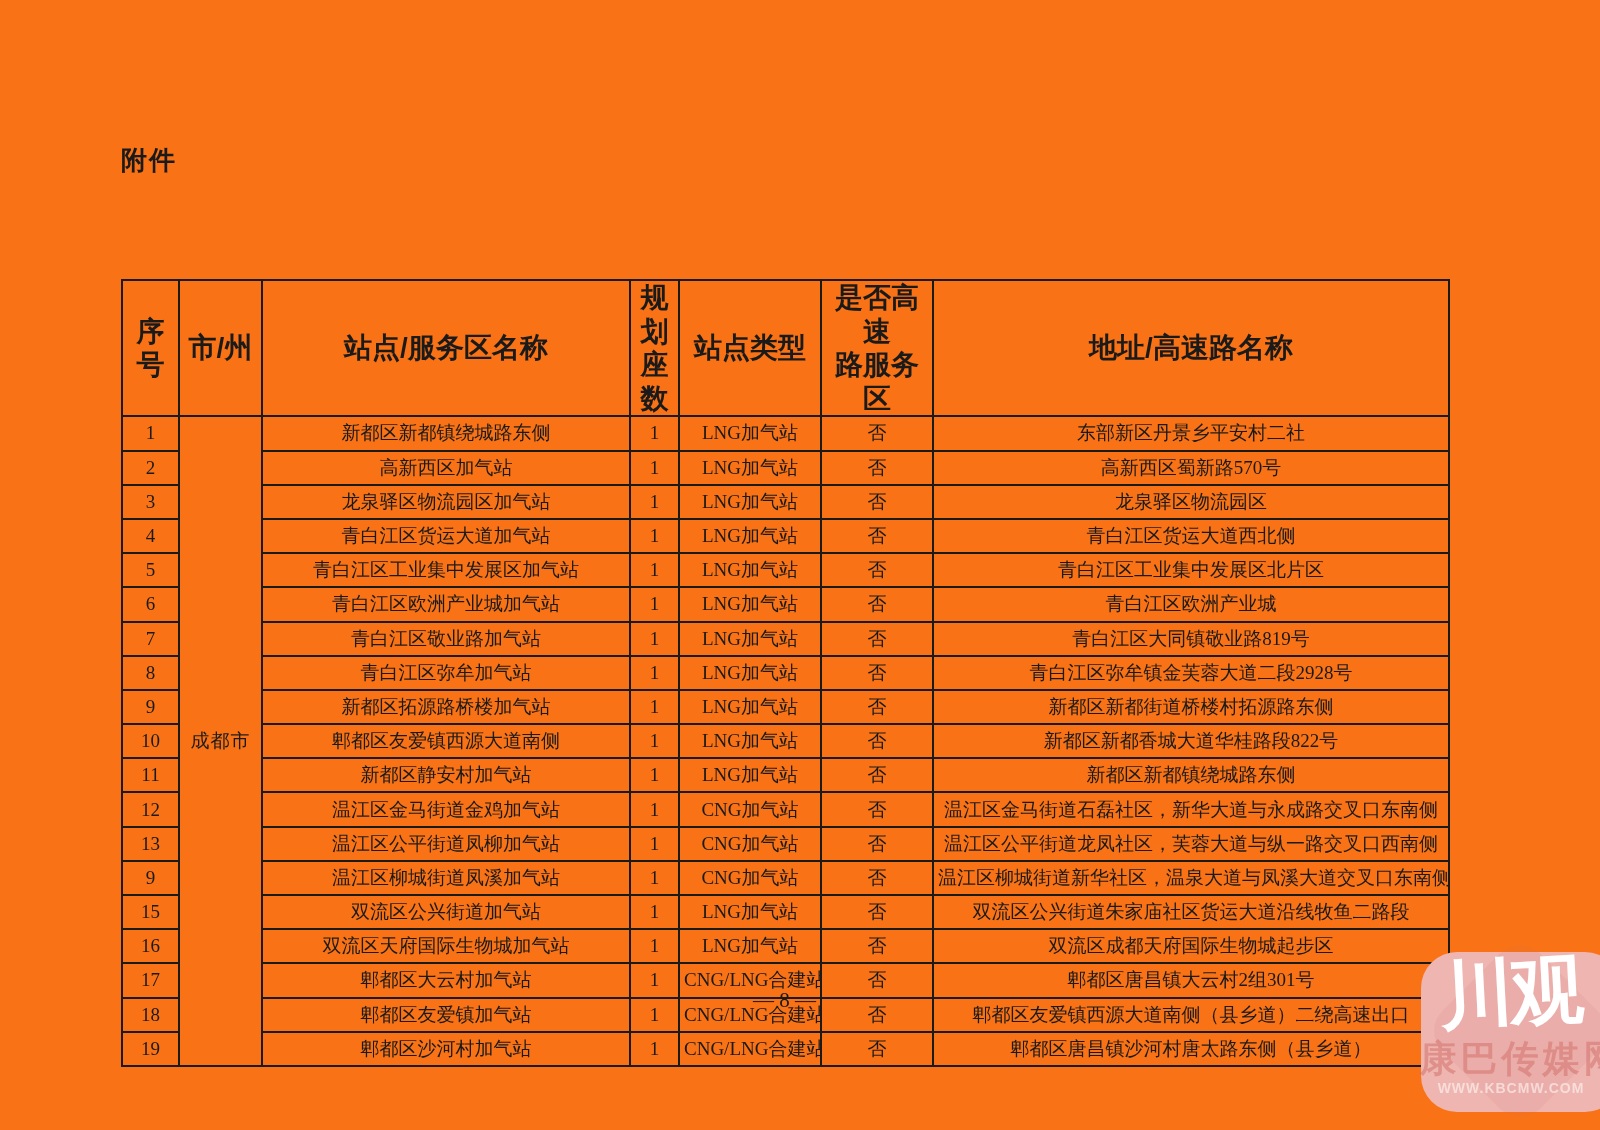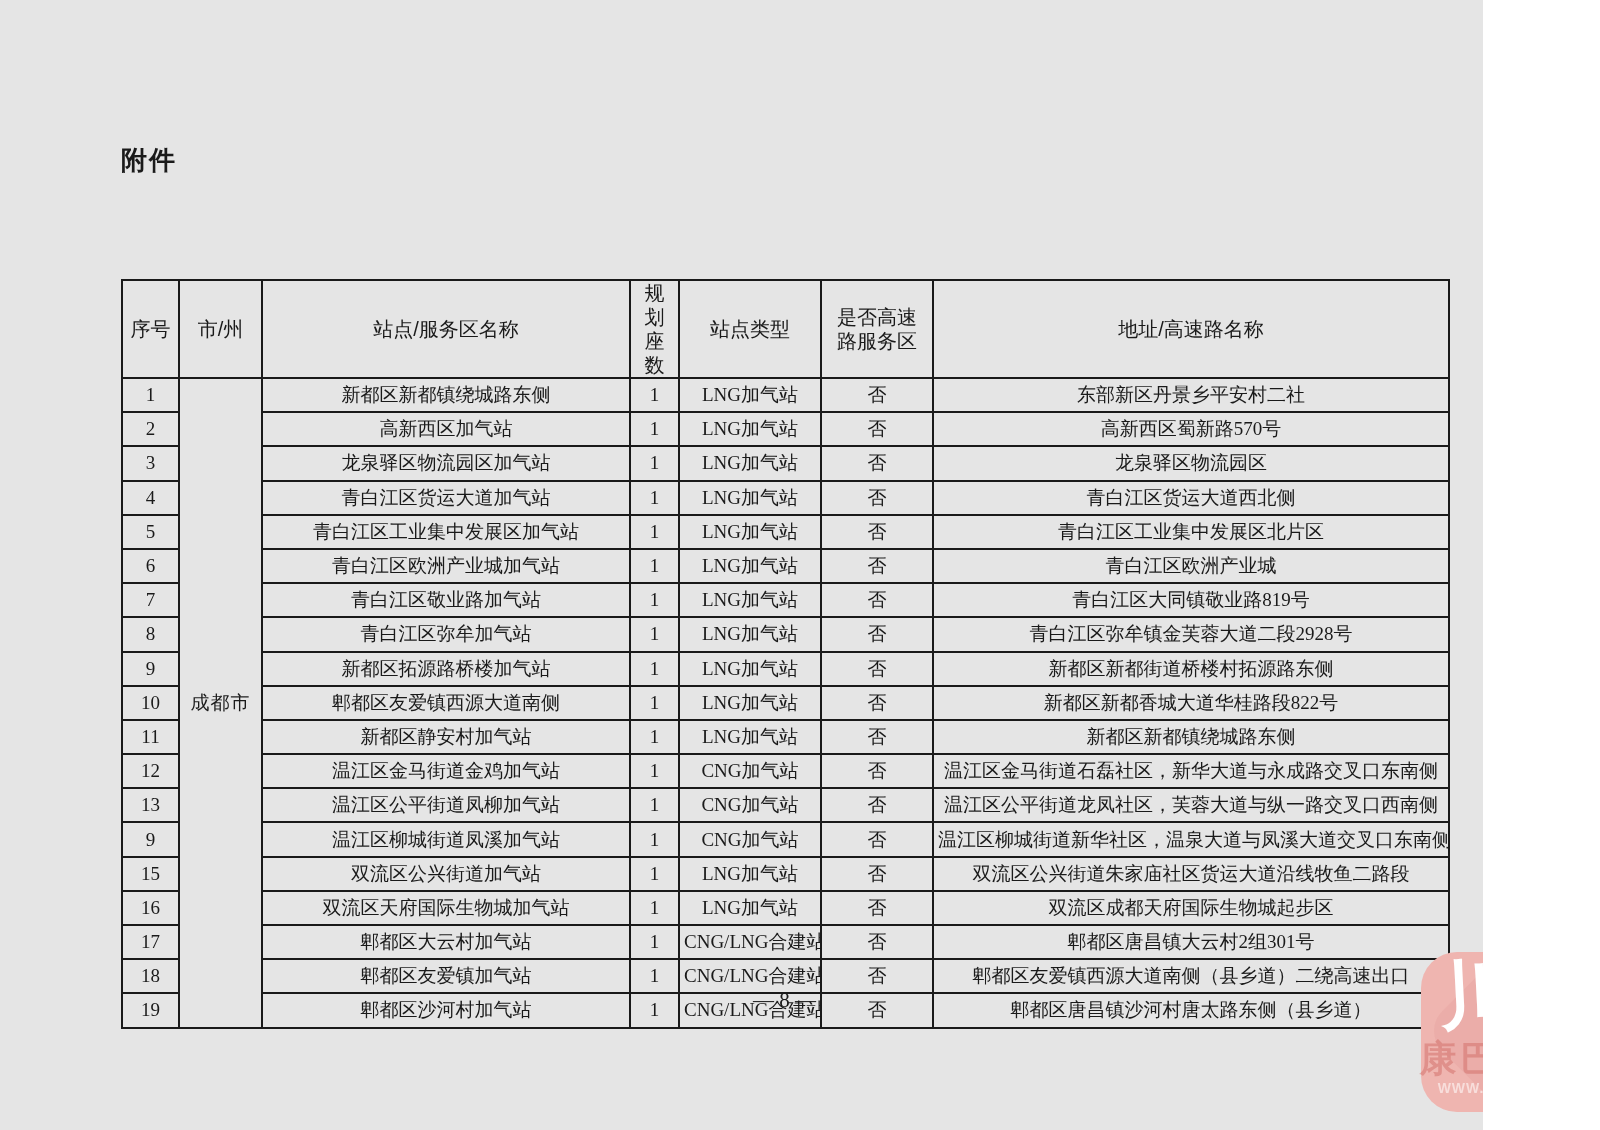--- a/index.html
+++ b/index.html
@@ -1,21 +1,21 @@
 <!DOCTYPE html>
 <html><head>
 <meta charset="utf-8">
 <style>
   * { margin: 0; padding: 0; box-sizing: border-box; }
   html, body { background: #ffffff; }
   .page {
     position: relative;
-    width: 1483px;
+    width: 1600px;
     height: 1130px;
-    background: #e5e5e5;
+    background: #f97316;
     overflow: hidden;
     font-family: "Liberation Serif", "DejaVu Serif", serif;
     color: #1a1a1a;
   }
   .attachment {
     position: absolute;
     left: 121px;
     top: 143px;
     font-family: "Liberation Sans", "DejaVu Sans", sans-serif;
     font-weight: 600;
@@ -42,22 +42,22 @@
   }
   table.stations th, table.stations td {
     border: 2px solid #1a1a1a;
     text-align: center;
     vertical-align: middle;
     padding: 0 4px;
     overflow: hidden;
   }
   table.stations th {
     font-family: "Liberation Sans", "DejaVu Sans", sans-serif;
-    font-weight: 400;
-    font-size: 20px;
+    font-weight: 700;
+    font-size: 28px;
     height: 53px;
     white-space: pre-line;
     line-height: 1.2;
   }
   table.stations td {
     font-size: 19px;
     height: 34.2px;
     white-space: nowrap;
   }
   td.city-cell { font-size: 20px; letter-spacing: 1px; }

